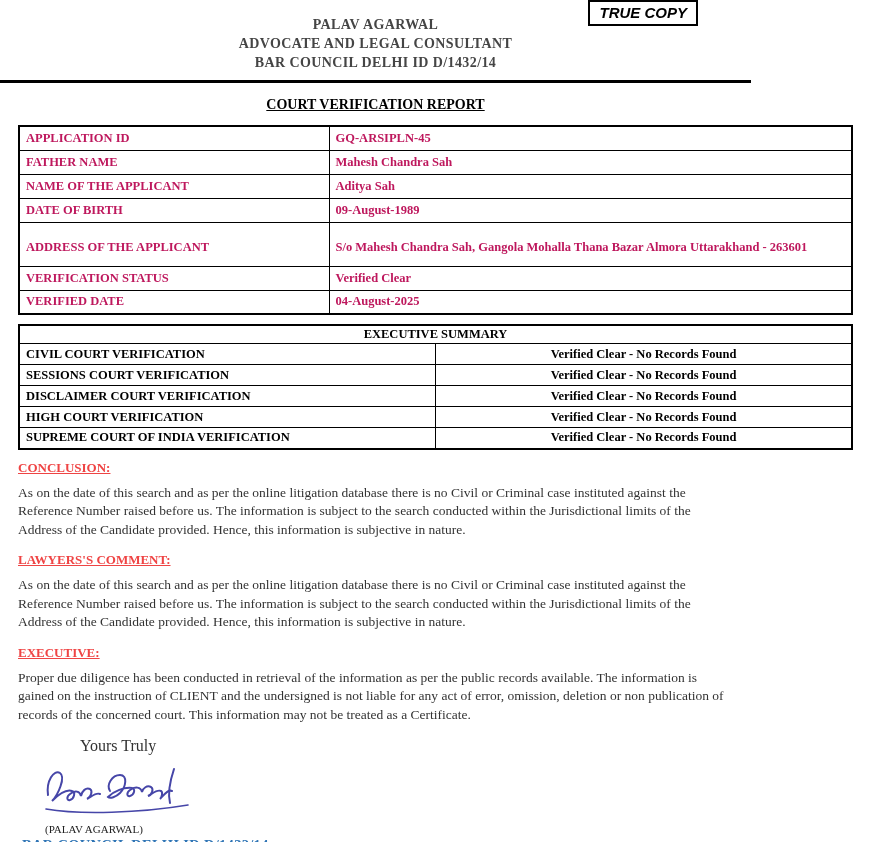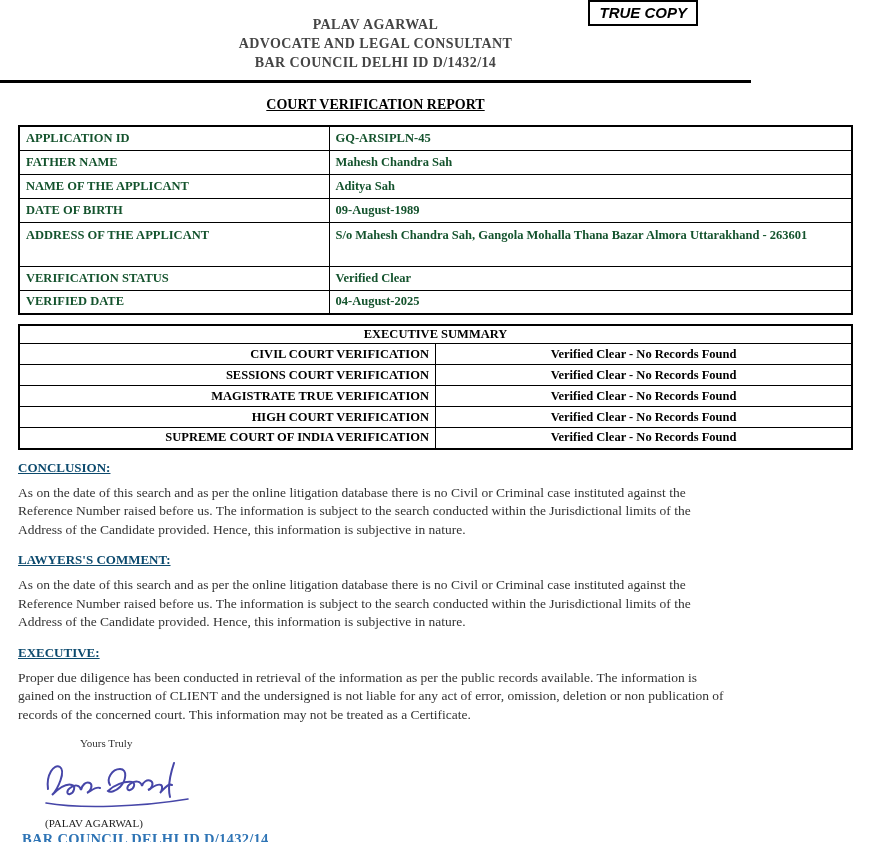--- a/index.html
+++ b/index.html
@@ -64,65 +64,65 @@
     table-layout: fixed;
   }
   table, th, td { border: 1px solid #000; }
   .applicant-table { border: 2px solid #000; }
   .applicant-table td {
     font-weight: bold;
     font-size: 12.5px;
     padding: 3px 6px;
     height: 24px;
     vertical-align: middle;
-    color: #14532d;
+    color: #be185d;
   }
   .applicant-table .col-label { width: 310px; }
-  .applicant-table tr.tall td { height: 44px; vertical-align: top; padding-top: 5px; }
+  .applicant-table tr.tall td { height: 44px; vertical-align: top; padding-top: 17px; }
 
   .summary-table { margin-top: 9px; border: 2px solid #000; }
   .summary-table th {
     font-size: 12.5px;
     font-weight: bold;
     text-align: center;
     height: 18px;
     padding: 1px 4px;
     color: #000;
   }
   .summary-table td {
     font-weight: bold;
     font-size: 12.5px;
     padding: 2px 6px;
     height: 21px;
     color: #000;
   }
-  .summary-table .col-label { width: 310px; text-align: right; }
+  .summary-table .col-label { width: 310px; text-align: left; }
   .summary-table .col-value { text-align: center; }
 
   
   .sections { margin: 10px 26px 0 18px; }
   .section { margin-bottom: 13px; }
   .section-heading {
     font-weight: bold;
     font-size: 13px;
     text-decoration: underline;
-    color: #0c4a6e;
+    color: #ef4444;
     margin-bottom: 4px;
   }
   .section-body {
     font-size: 13.5px;
     line-height: 18.5px;
     color: #333333;
     margin-top: 8px;
   }
 
   
   .yours-truly {
     margin: 12px 8px 0 80px;
-    font-size: 11px;
+    font-size: 16px;
     color: #333333;
   }
   .signature-wrap { margin: 6px 0 0 40px; height: 62px; }
   .signatory {
     margin-left: 45px;
     font-size: 11px;
     color: #222;
   }
   .footer-bar-id {
     margin: 2px 0 0 22px;
@@ -188,21 +188,21 @@
     <tbody>
       <tr>
         <td class="col-label">CIVIL COURT VERIFICATION</td>
         <td class="col-value">Verified Clear - No Records Found</td>
       </tr>
       <tr>
         <td class="col-label">SESSIONS COURT VERIFICATION</td>
         <td class="col-value">Verified Clear - No Records Found</td>
       </tr>
       <tr>
-        <td class="col-label">MAGISTRATE TRUE VERIFICATION</td>
+        <td class="col-label">DISCLAIMER COURT VERIFICATION</td>
         <td class="col-value">Verified Clear - No Records Found</td>
       </tr>
       <tr>
         <td class="col-label">HIGH COURT VERIFICATION</td>
         <td class="col-value">Verified Clear - No Records Found</td>
       </tr>
       <tr>
         <td class="col-label">SUPREME COURT OF INDIA VERIFICATION</td>
         <td class="col-value">Verified Clear - No Records Found</td>
       </tr>

